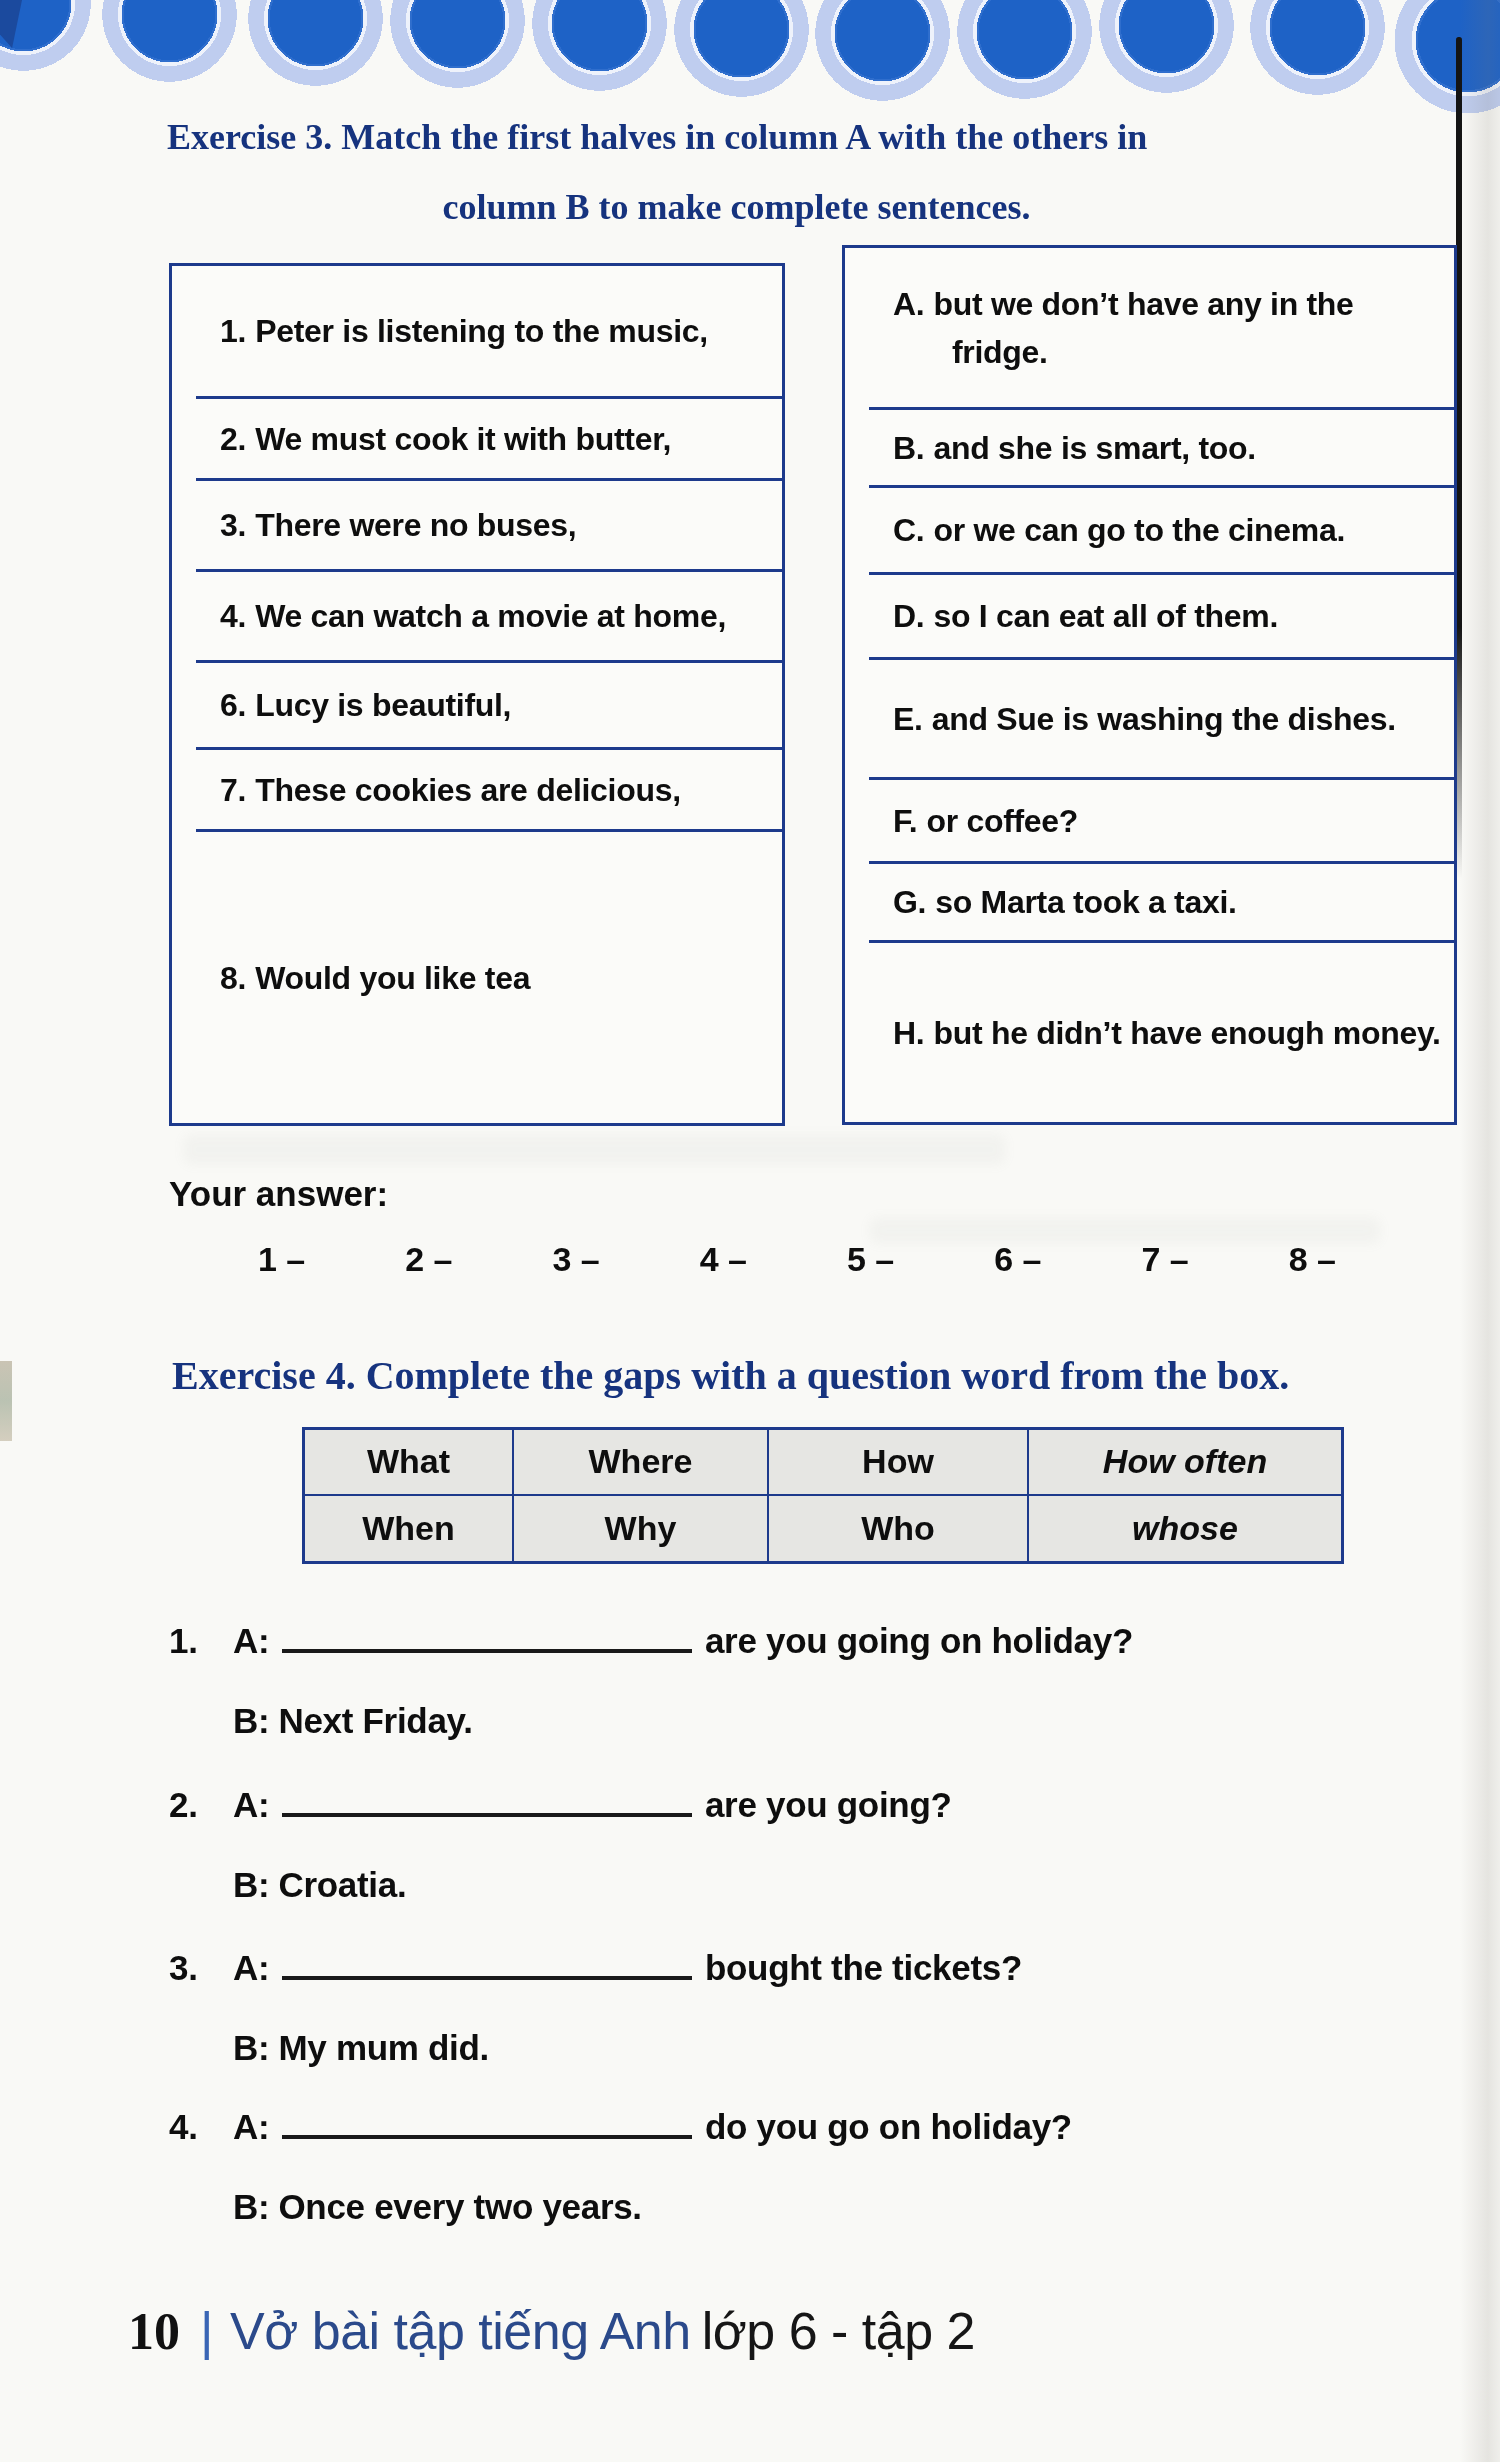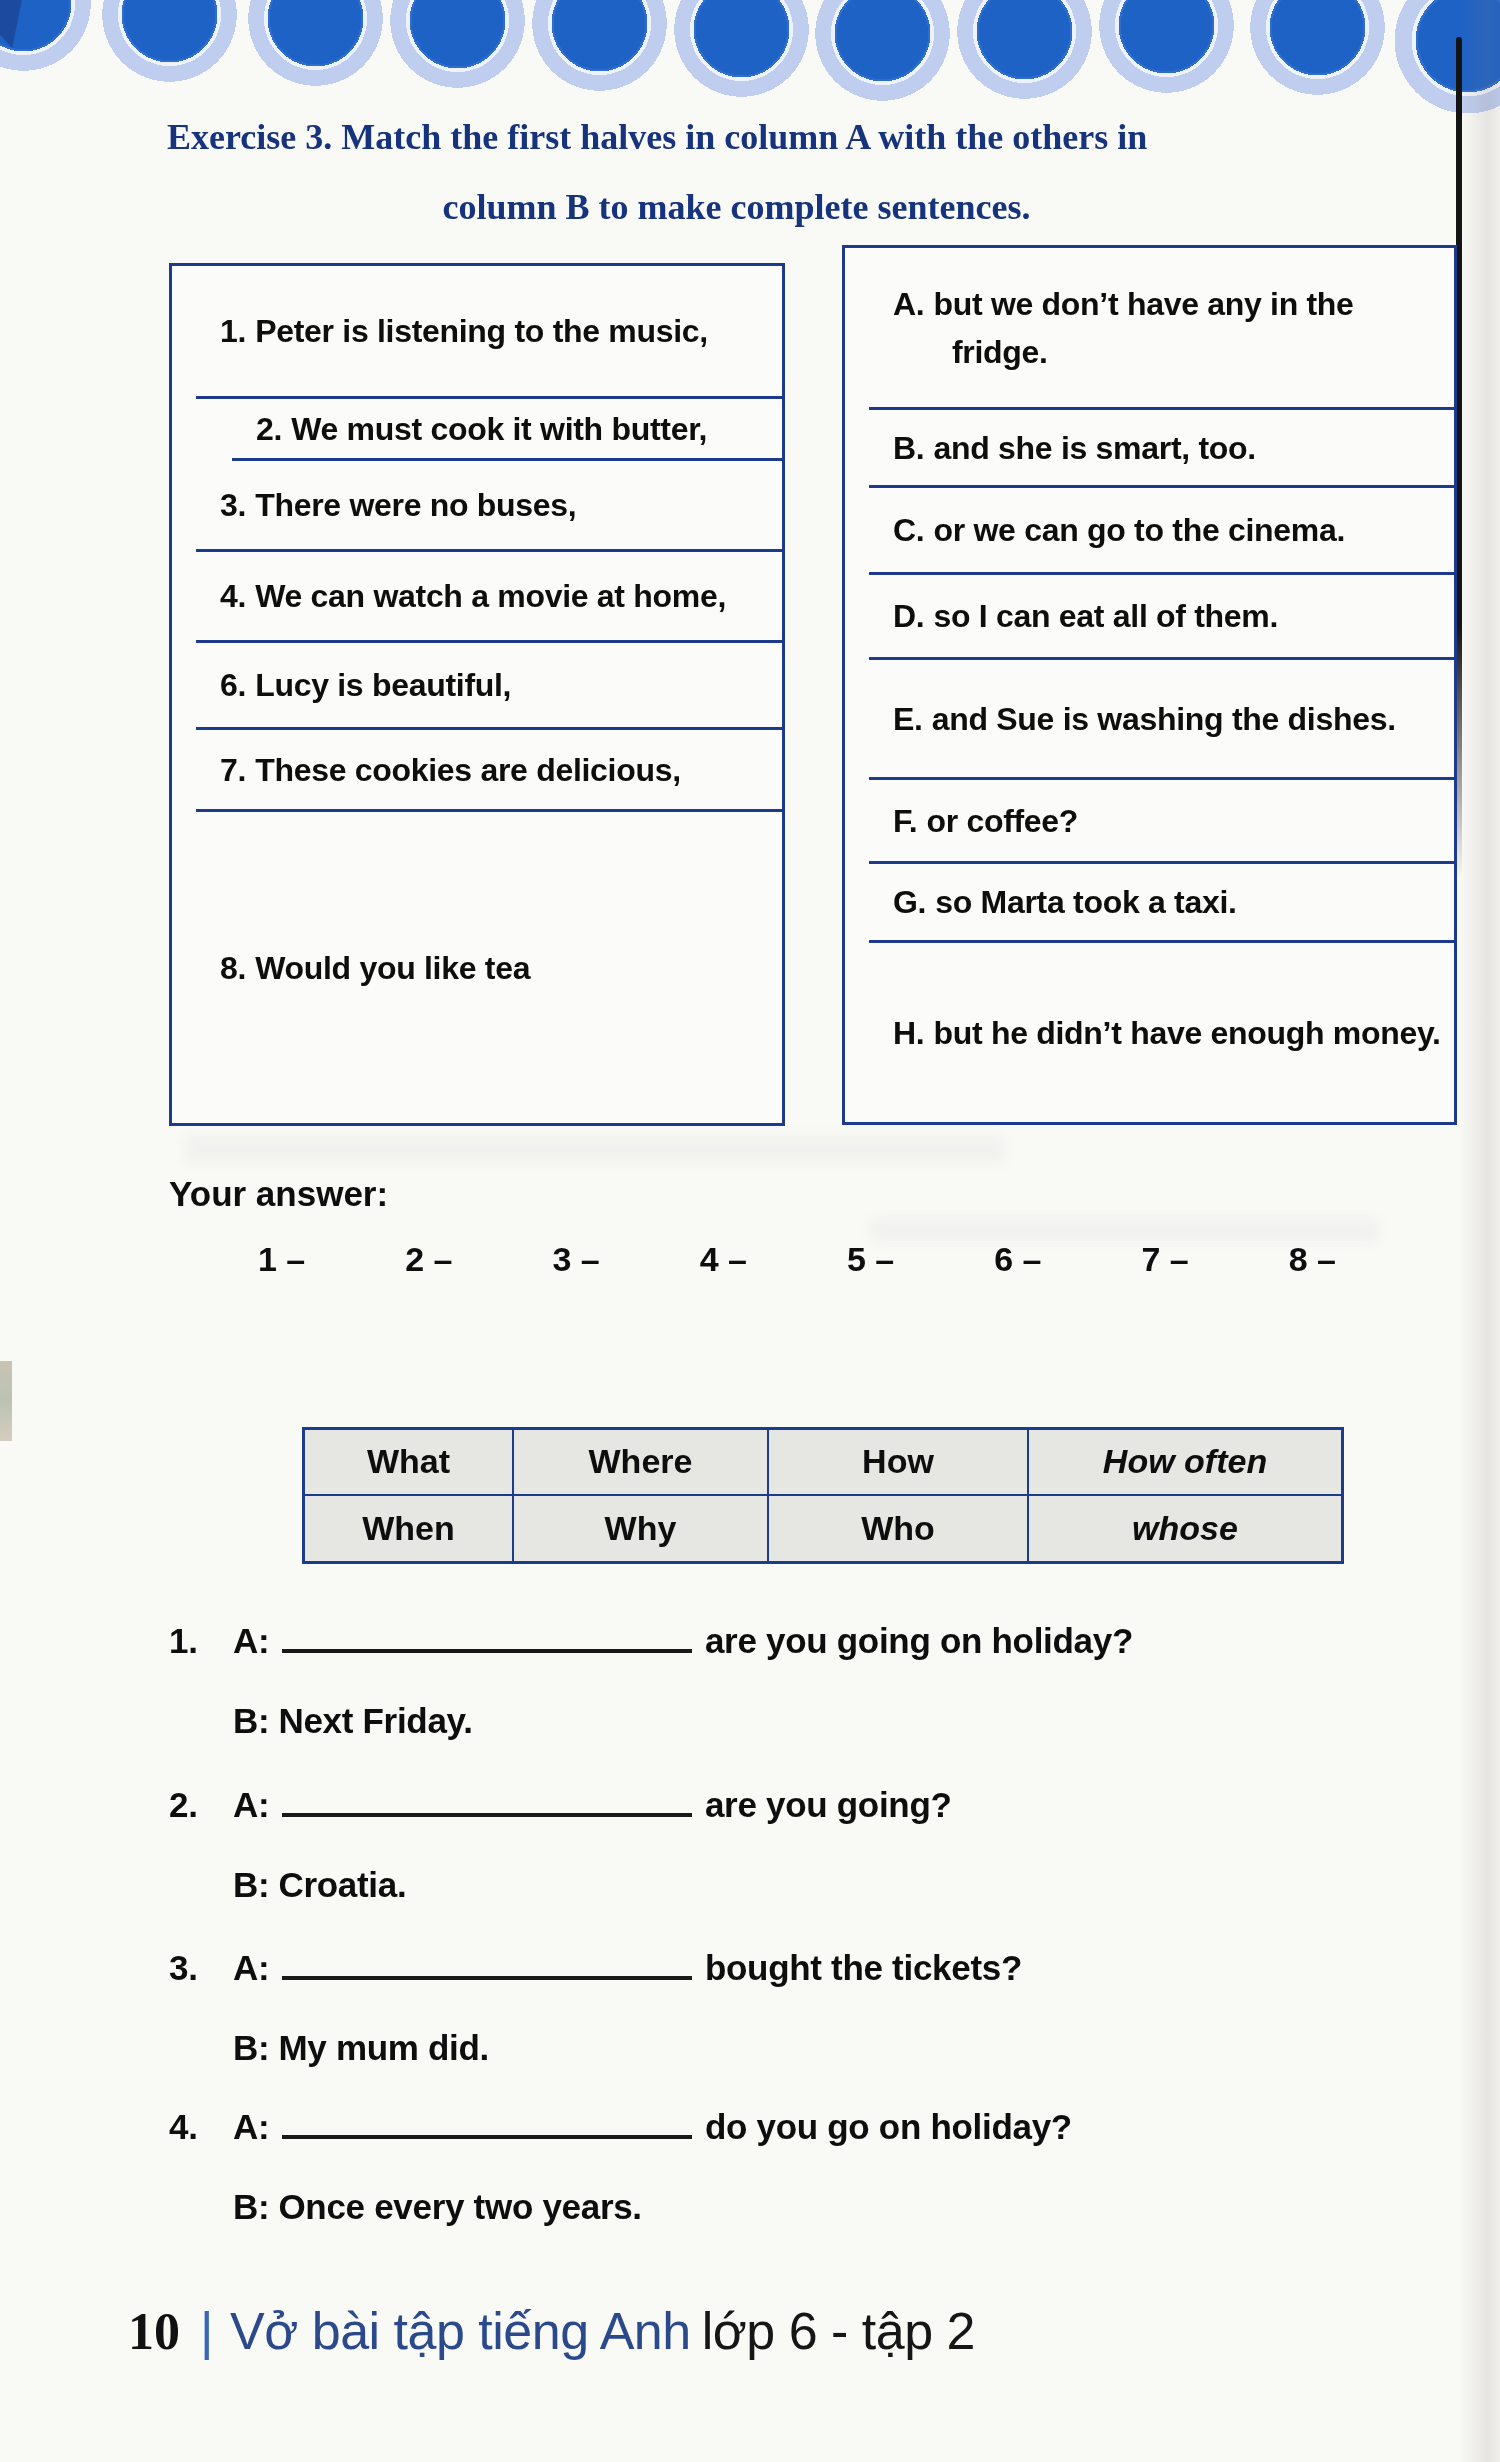--- a/index.html
+++ b/index.html
@@ -54,21 +54,21 @@
   .boxB{left:842px;top:245px;width:615px;height:880px;}
   .mrow{
     box-sizing:border-box;border-bottom:3.7px solid #1d3a8c;
     display:flex;align-items:center;padding:0 12.8px 0 24px;
     font-weight:700;font-size:32px;letter-spacing:-0.3px;line-height:1.5;
   }
   .mrow:last-child{border-bottom:none;}
   .cell{padding-left:59px;text-indent:-59px;}
   .lab{margin-right:9.1px;}
   .nowrap{white-space:nowrap;}
-  .a-r1{height:133px;} .a-r2{height:62px;margin-left:36px;}  .a-r3{height:91px;} .a-r4{height:91px;}
+  .a-r1{height:133px;} .a-r2{height:82px;}  .a-r3{height:91px;} .a-r4{height:91px;}
   .a-r5{height:144px;} .a-r6{height:87px;}  .a-r7{height:82px;}  .a-r8{flex:1;}
   .b-r1{height:162px;} .b-r2{height:78px;}  .b-r3{height:87px;}  .b-r4{height:85px;}
   .b-r5{height:120px;} .b-r6{height:84px;}  .b-r7{height:79px;}  .b-r8{flex:1;}
   .w560{max-width:512px;} .w600{max-width:549px;} .w545{max-width:499px;}
 
   
   .your-answer{position:absolute;left:169px;top:1174px;font-weight:700;font-size:35px;}
   .answer-row{
     position:absolute;left:258px;top:1240px;width:1078px;
     display:flex;justify-content:space-between;
@@ -195,20 +195,21 @@
     <span>1 –</span>
     <span>2 –</span>
     <span>3 –</span>
     <span>4 –</span>
     <span>5 –</span>
     <span>6 –</span>
     <span>7 –</span>
     <span>8 –</span>
   </div>
 
+  <div class="ex-title ex4-title">Exercise 4. Complete the gaps with a question word from the box.</div>
 
   <div class="word-box">
     <div class="wcell toprow">What</div>
     <div class="wcell toprow">Where</div>
     <div class="wcell toprow">How</div>
     <div class="wcell toprow lastcol">How often</div>
     <div class="wcell">When</div>
     <div class="wcell">Why</div>
     <div class="wcell">Who</div>
     <div class="wcell lastcol">whose</div>

